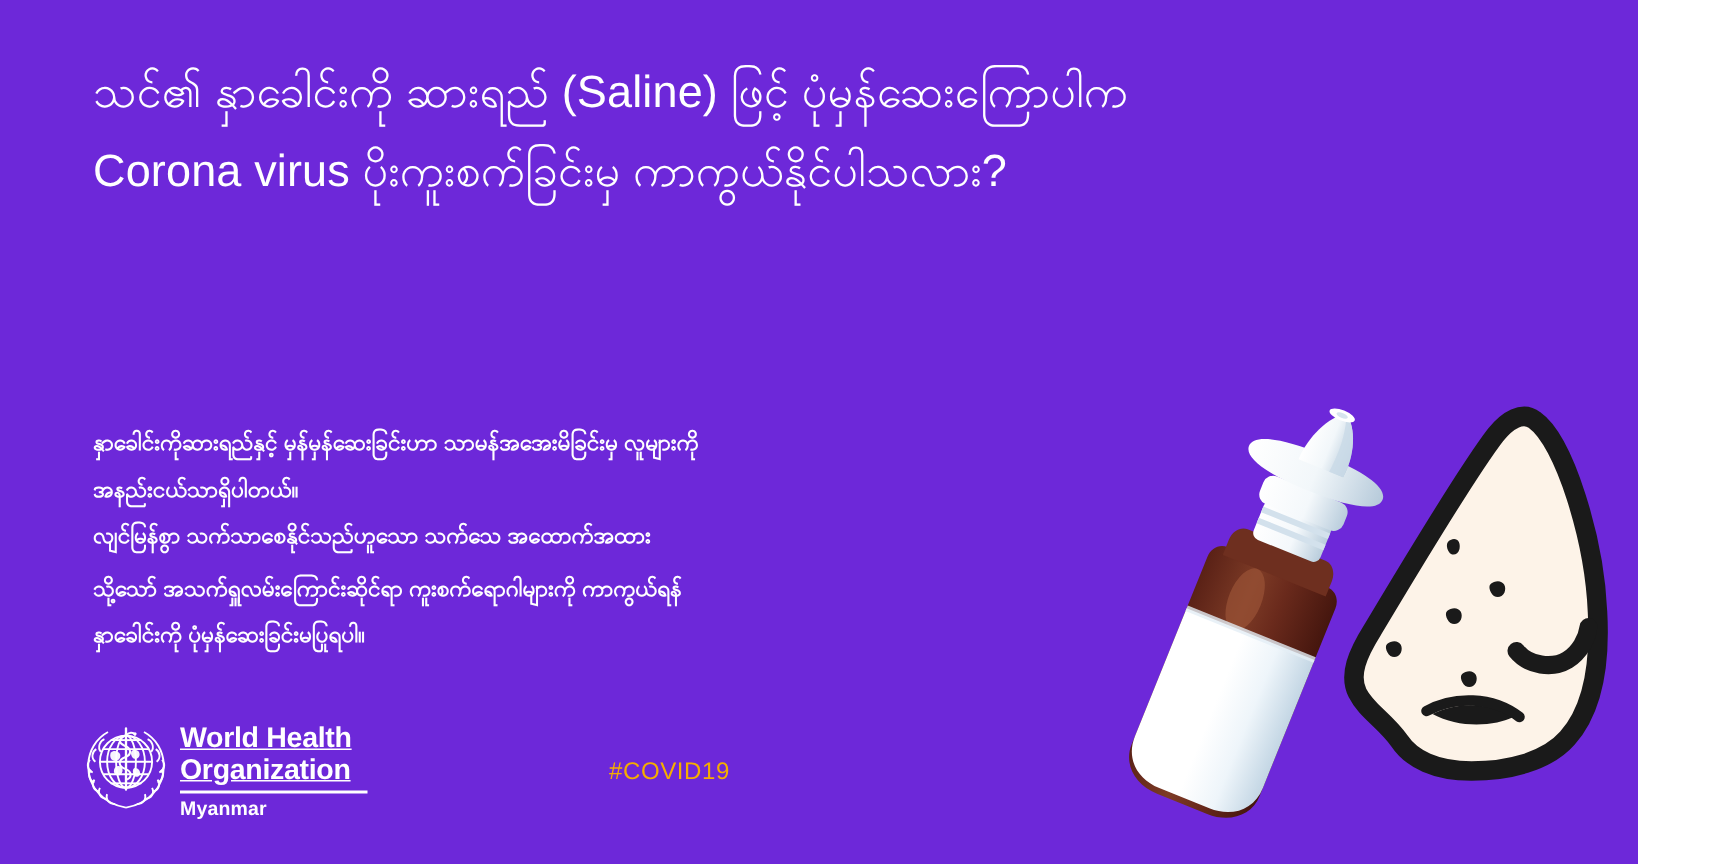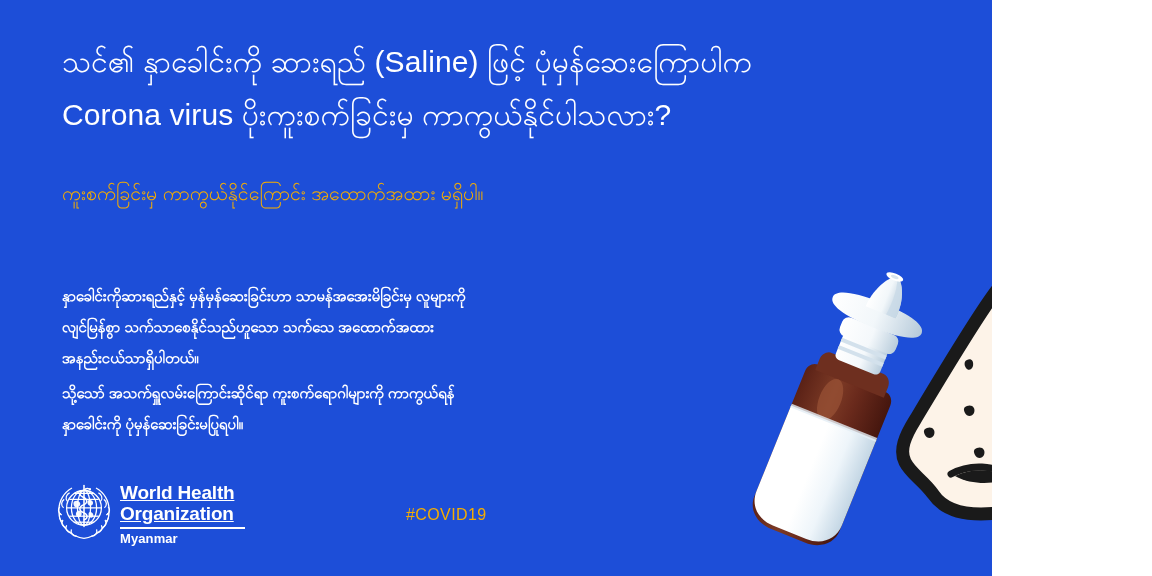--- a/index.html
+++ b/index.html
@@ -2,24 +2,24 @@
 <html><head>
 <meta charset="utf-8">
 <style>
   html, body {
     margin: 0;
     padding: 0;
     background: #ffffff;
   }
   #poster {
     position: relative;
-    width: 992px;
+    width: 1092px;
     height: 576px;
     overflow: hidden;
-    background: #1d4ed8;
+    background: #6d28d9;
     font-family: "Liberation Sans", "DejaVu Sans", sans-serif;
     -webkit-font-smoothing: antialiased;
   }
 
   .headline {
     position: absolute;
     left: 62px;
     top: 36px;
     width: 950px;
     color: #ffffff;
@@ -128,27 +128,26 @@
 <body>
 
 <div id="poster">
 
   <div class="headline">
     <span class="hl-line">သင်၏ နှာခေါင်းကို ဆားရည် (Saline)  ဖြင့် ပုံမှန်ဆေးကြောပါက</span>
     <span class="hl-line">Corona virus ပိုးကူးစက်ခြင်းမှ ကာကွယ်နိုင်ပါသလား?</span>
   </div>
 
   <div class="answer">
-    <span class="ans-line">ကူးစက်ခြင်းမှ ကာကွယ်နိုင်ကြောင်း အထောက်အထား မရှိပါ။</span>
   </div>
 
   <div class="body-copy">
     <span class="bc-line">နှာခေါင်းကိုဆားရည်နှင့် မှန်မှန်ဆေးခြင်းဟာ သာမန်အအေးမိခြင်းမှ လူများကို</span>
+    <span class="bc-line">အနည်းငယ်သာရှိပါတယ်။</span>
     <span class="bc-line">လျင်မြန်စွာ သက်သာစေနိုင်သည်ဟူသော သက်သေ အထောက်အထား</span>
-    <span class="bc-line">အနည်းငယ်သာရှိပါတယ်။</span>
     <span class="bc-line bc-para2">သို့သော် အသက်ရှူလမ်းကြောင်းဆိုင်ရာ ကူးစက်ရောဂါများကို ကာကွယ်ရန်</span>
     <span class="bc-line">နှာခေါင်းကို ပုံမှန်ဆေးခြင်းမပြုရပါ။</span>
   </div>
 
   <div class="hashtag">#COVID19</div>
 
   <div class="who-lockup">
     <span class="who-emblem">
       <svg viewBox="0 0 100 100" xmlns="http://www.w3.org/2000/svg" aria-hidden="true">
         <g fill="none" stroke="#ffffff" stroke-width="2.1">

